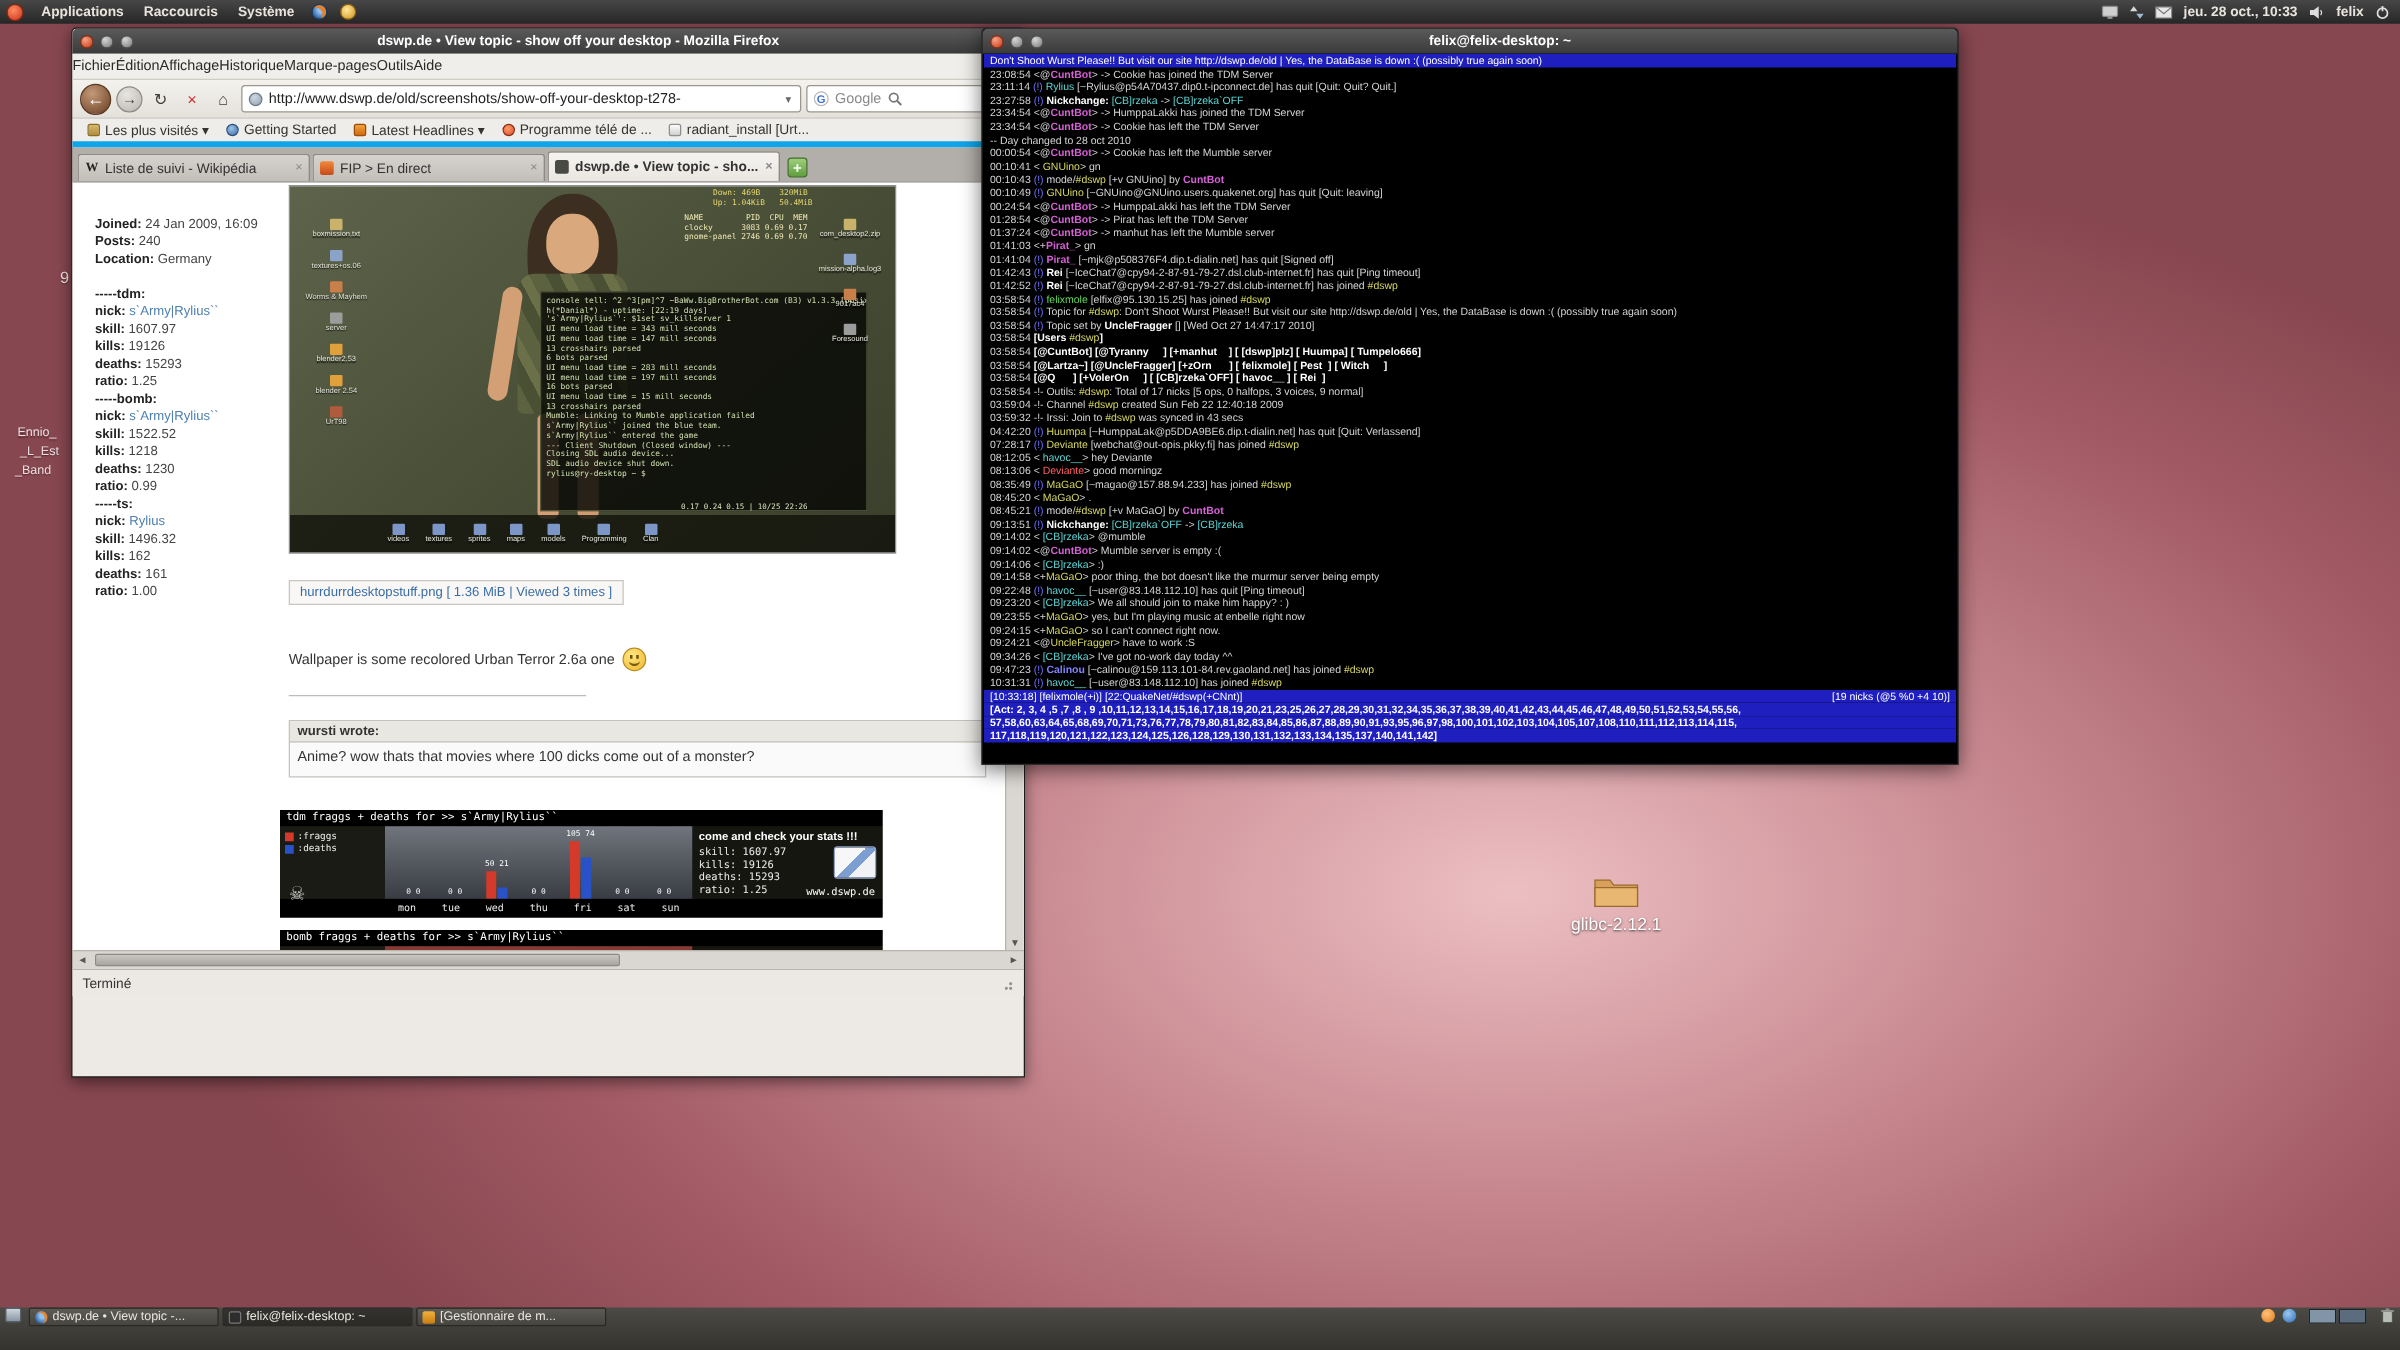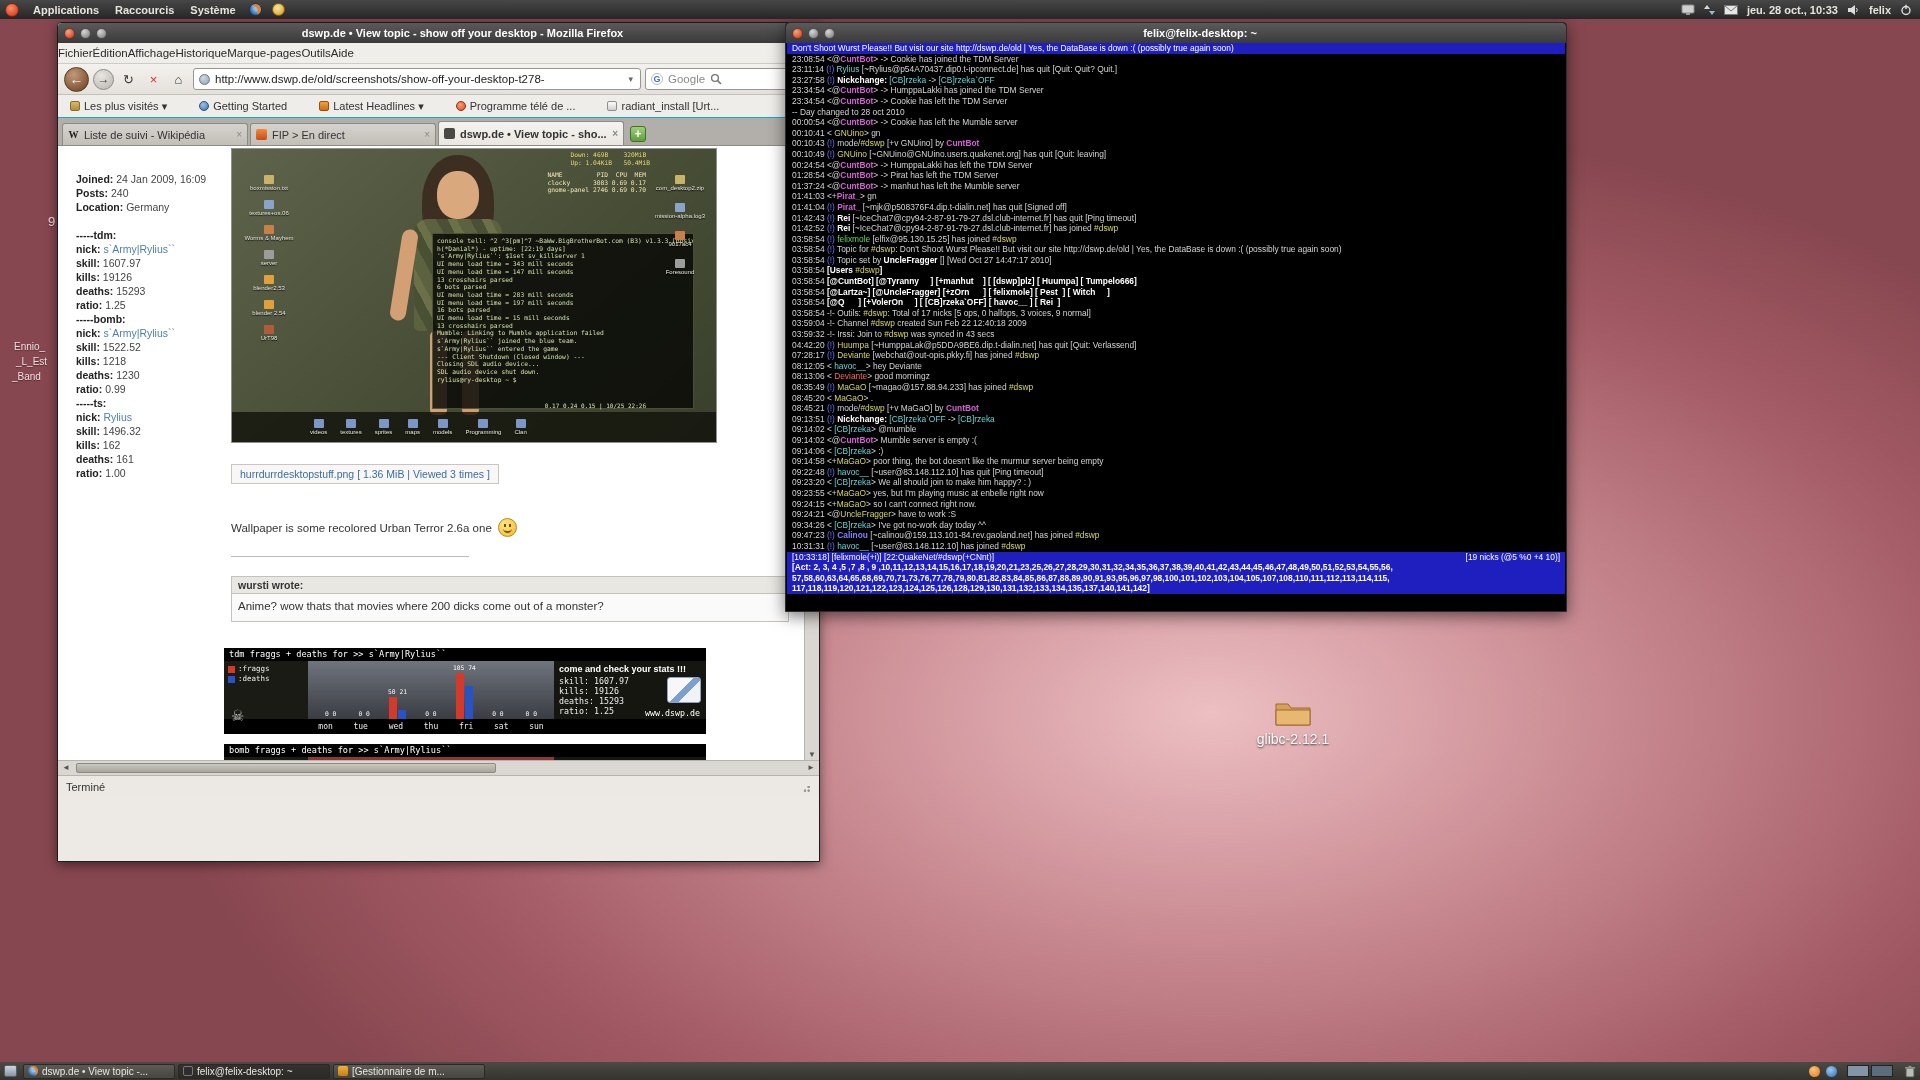--- a/index.html
+++ b/index.html
@@ -45,21 +45,21 @@
   .nav-back{width:25px;height:25px;border-radius:50%;background:radial-gradient(circle at 38% 30%,#c39a78,#7e5436 75%);border:1px solid #563823;color:#fff;display:flex;align-items:center;justify-content:center;font-size:14px}
   .nav-fwd{width:21px;height:21px;border-radius:50%;background:radial-gradient(circle at 38% 30%,#e8e6e2,#b9b5af);border:1px solid #8e8a84;color:#444;display:flex;align-items:center;justify-content:center;font-size:12px}
   .nav-sm{width:21px;height:21px;border-radius:3px;display:flex;align-items:center;justify-content:center;font-size:13px;color:#3d3d3d}
   .nav-sm.stop{color:#c33}
   .urlbar{flex:1;height:22px;background:#fff;border:1px solid #9a968f;border-radius:3px;display:flex;align-items:center;gap:5px;padding:0 5px;font-size:11.5px;color:#222}
   .urlbar .txt{flex:1;white-space:nowrap;overflow:hidden}
   .fav-globe{width:11px;height:11px;border-radius:50%;background:radial-gradient(circle at 38% 32%,#cfd8e2,#8fa0b2);border:1px solid #6c7a88;flex:none}
   .dd{color:#666;font-size:9px;padding:0 2px}
   .searchbar{width:168px;height:22px;background:#fff;border:1px solid #9a968f;border-radius:3px;display:flex;align-items:center;gap:5px;padding:0 5px;font-size:11.5px;color:#8a8a8a}
   .g-ic{width:12px;height:12px;border-radius:50%;background:#fff;border:1px solid #b9b9b9;color:#3b6fd4;font-size:9px;font-weight:bold;display:flex;align-items:center;justify-content:center;flex:none}
-  .ff-bm{height:23px;background:#efede9;border-bottom:1px solid #0ea5e9;display:flex;align-items:center;gap:20px;padding:0 6px;font-size:11px;color:#333}
+  .ff-bm{height:23px;background:#efede9;border-bottom:5px solid #0ea5e9;display:flex;align-items:center;gap:2px;padding:0 6px;font-size:11px;color:#333}
   .bm{display:flex;align-items:center;gap:4px;padding:2px 6px;white-space:nowrap}
   .bm-ic{width:10px;height:10px;border-radius:2px;flex:none}
   .bm-ic.folder{background:linear-gradient(#d8b96a,#b08d3c);border:1px solid #8a6c28}
   .bm-ic.globe{border-radius:50%;background:radial-gradient(circle at 38% 32%,#9cc4ea,#3c6ea8);border:1px solid #2a4d78}
   .bm-ic.feed{background:linear-gradient(#f0a23c,#d06a12);border:1px solid #9a4e0c}
   .bm-ic.ubu{border-radius:50%;background:radial-gradient(circle at 40% 35%,#ff9c6a,#d84b2d);border:1px solid #8a2c14}
   .bm-ic.doc{background:linear-gradient(#fdfdfd,#cfcfcf);border:1px solid #8e8e8e}
   .ff-tabs{height:27px;background:#b2aea9;display:flex;align-items:flex-end;padding:3px 4px 0;gap:2px}
   .tab{width:186px;height:22px;background:linear-gradient(#d6d3ce,#c2beb8);border:1px solid #8d8983;border-bottom:none;border-radius:3px 3px 0 0;display:flex;align-items:center;gap:5px;padding:0 5px;font-size:11px;color:#333;white-space:nowrap;overflow:hidden}
   .tab.active{background:linear-gradient(#f5f3f0,#eae7e2);height:24px;font-weight:bold}
@@ -157,22 +157,22 @@
   .term-line{height:10.6px;line-height:10.6px;font-size:8.4px;white-space:pre;overflow:hidden;padding:0 5px;color:#d4d4d4}
   .tstat{background:#1f1fc0;color:#fff}
   .sb{display:flex;justify-content:space-between}
   .act{font-weight:bold}
   .k-w{color:#d4d4d4}.k-W{color:#fff;font-weight:bold}
   .k-b{color:#7070ff}.k-B{color:#8282ff;font-weight:bold}
   .k-c{color:#5fd7d7}.k-g{color:#5fd75f}.k-y{color:#d7d75f}
   .k-m{color:#d75fd7;font-weight:bold}.k-r{color:#ff6060}
 
   
-  .taskbar{position:absolute;left:0;right:0;bottom:0;height:18px;z-index:70;
-    background:linear-gradient(#4b4a45,#34332e);display:flex;align-items:center;gap:3px;padding:0 4px}
+  .taskbar{position:absolute;left:0;right:0;bottom:0;height:34px;z-index:70;
+    background:linear-gradient(#4b4a45,#34332e);display:flex;align-items:flex-start;gap:3px;padding:0 4px}
   .showdesk{width:13px;height:12px;background:linear-gradient(#cfd6dc,#8796a4);border:1px solid #55606c;border-radius:2px;margin-right:3px}
   .tbtn{width:152px;height:15px;background:linear-gradient(#5c5a54,#474540);border:1px solid #2a2925;border-radius:2px;
     color:#e9e6e0;font-size:10px;display:flex;align-items:center;gap:4px;padding:0 4px;white-space:nowrap;overflow:hidden}
   .tbtn.active{background:linear-gradient(#33322e,#2b2a26)}
   .tic{width:10px;height:10px;border-radius:50%;flex:none}
   .tic.ffx{background:radial-gradient(circle at 60% 35%,#8fc0ee 25%,#2d5f9e 75%);box-shadow:inset -2px 1px 0 0 #e8822a}
   .tic.trm{border-radius:2px;background:#2d2d2d;border:1px solid #777}
   .tic.upd{border-radius:2px;background:linear-gradient(#f0b13c,#c87d12)}
   .tray{margin-left:auto;display:flex;align-items:center;gap:6px}
   .tray-ic{width:11px;height:11px;border-radius:50%}
@@ -437,21 +437,21 @@
           <i class="l"></i>
           <i class="r"></i>
           <u></u>
         </span>
     </div>
 
     <div class="sepline"></div>
 
     <div class="quote">
       <div class="qh">wursti wrote:</div>
-      <div class="qb">Anime? wow thats that movies where 200 dicks come out of a monster?</div>
+      <div class="qb">Anime? wow thats that movies where 100 dicks come out of a monster?</div>
     </div>
 
     <div class="banner b1">
       <div class="b-title">tdm fraggs + deaths for &gt;&gt; s`Army|Rylius``</div>
       <div class="b-main">
         <div class="b-left">
           <div class="legend-row">
               <span class="swatch f"></span>
               <span>:fraggs</span>
             </div>

